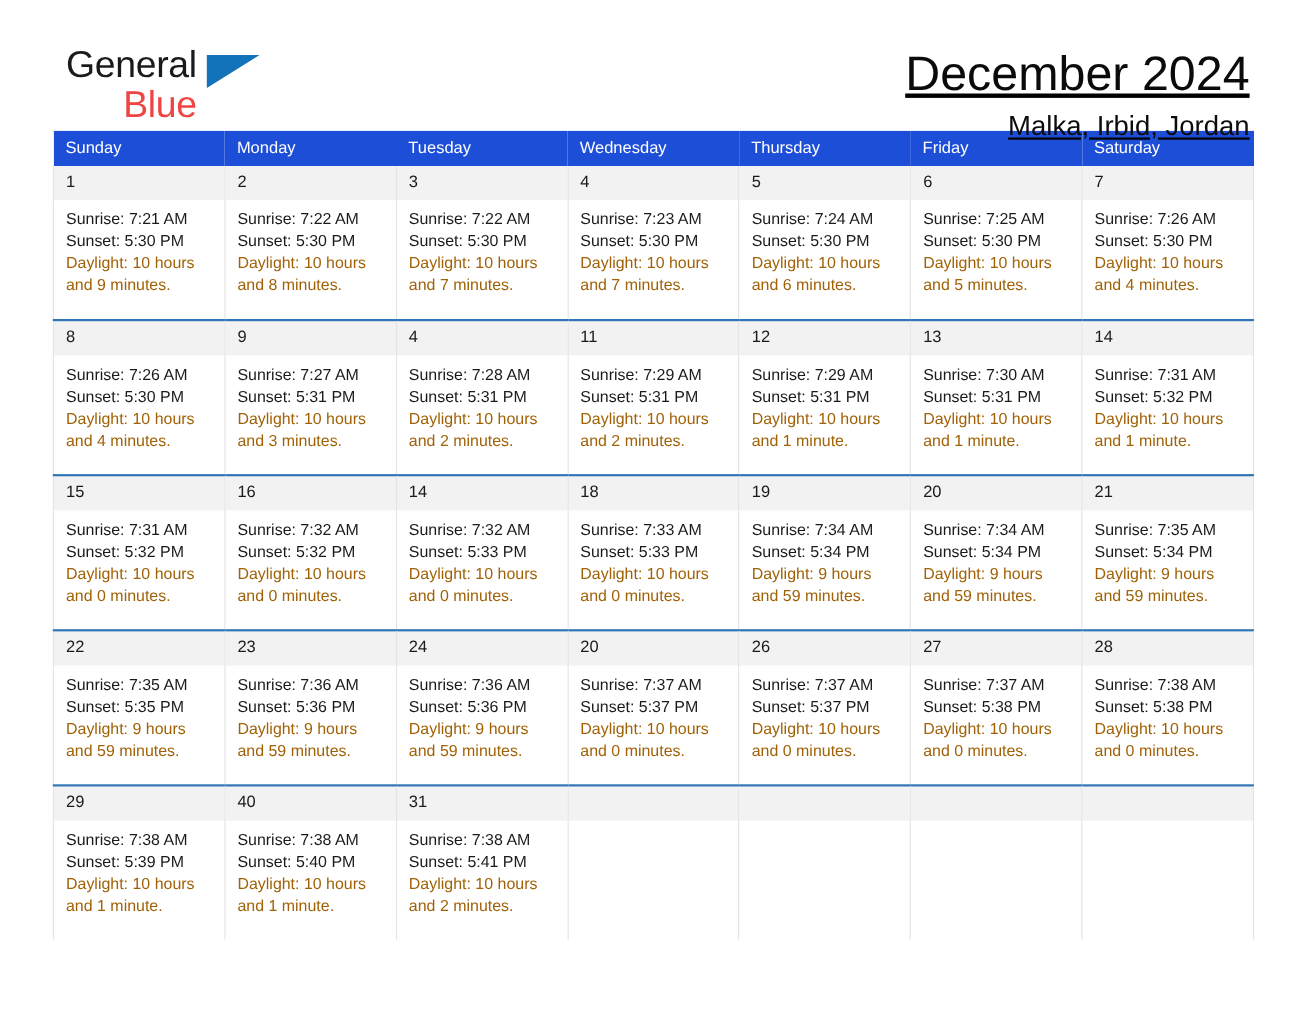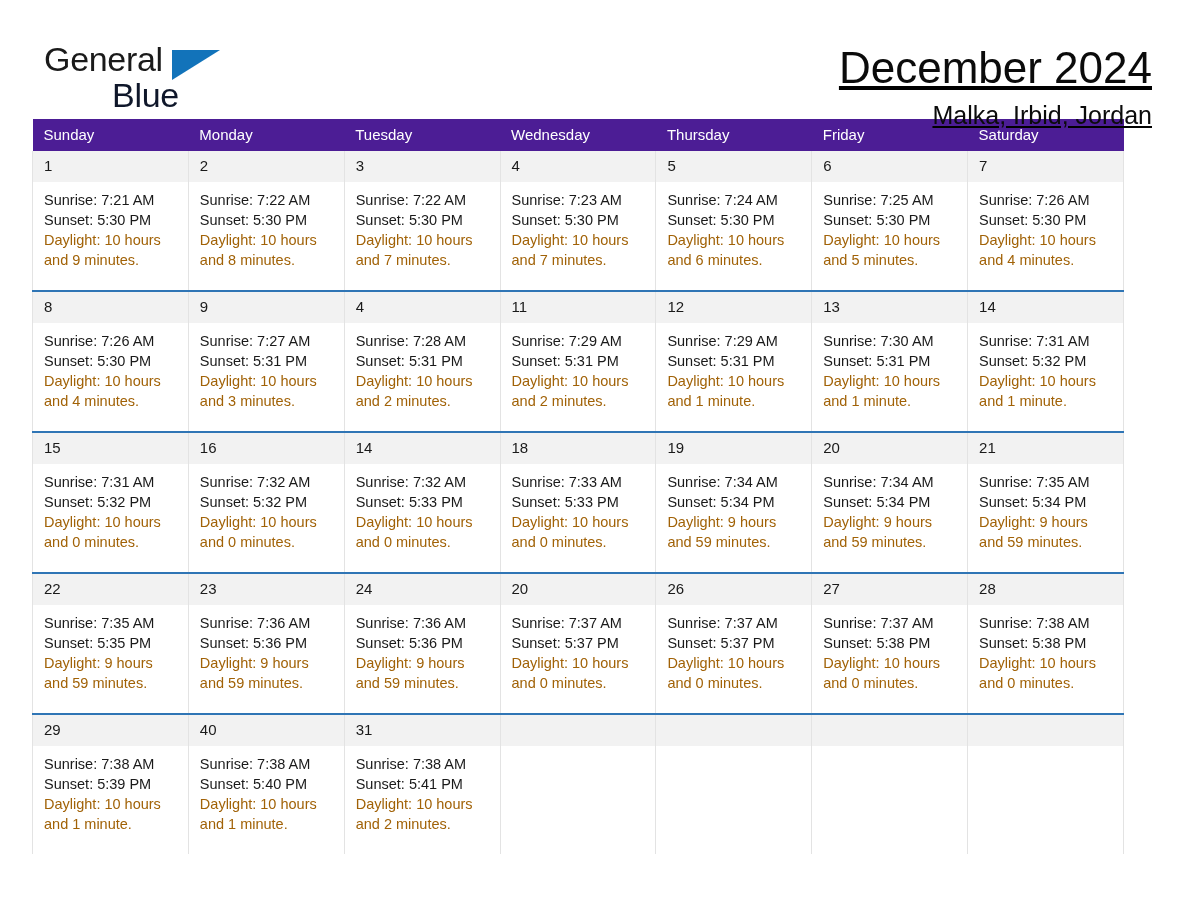--- a/index.html
+++ b/index.html
@@ -12,21 +12,21 @@
     height: 918px;
     font-family: "Liberation Sans", sans-serif;
     color: #000000;
     overflow: hidden;
   }
   .page {
     position: relative;
     width: 1188px;
     height: 918px;
     box-sizing: border-box;
-    padding: 0 32px;
+    padding: 0 48px;
   }
 
   
   .masthead {
     display: flex;
     align-items: flex-start;
     justify-content: space-between;
     padding-top: 42px;
     height: 106px;
     box-sizing: border-box;
@@ -43,25 +43,25 @@
     line-height: 34px;
     letter-spacing: -0.3px;
     color: #1a1a1a;
     font-weight: 400;
     display: block;
   }
   .logo-blue {
     font-size: 34px;
     line-height: 34px;
     letter-spacing: -0.3px;
-    color: #0f172a;
+    color: #ef4444;
     font-weight: 400;
     display: block;
     margin-top: 2px;
-    margin-left: 68px;
+    margin-left: 52px;
   }
   .logo-triangle {
     position: absolute;
     left: 140px;
     top: 8px;
     width: 0;
     height: 0;
     border-left: 48px solid #1273ba;
     border-bottom: 30px solid transparent;
   }
@@ -87,21 +87,21 @@
   }
 
   
   .calendar {
     width: 1092px;
     border-collapse: collapse;
     table-layout: fixed;
     margin-top: 13px;
   }
   .calendar th {
-    background: #4c1d95;
+    background: #1d4ed8;
     color: #ffffff;
     font-size: 15px;
     font-weight: 400;
     text-align: left;
     padding: 7px 0 8px 11px;
     border: none;
   }
   .calendar td {
     vertical-align: top;
     padding: 0;

